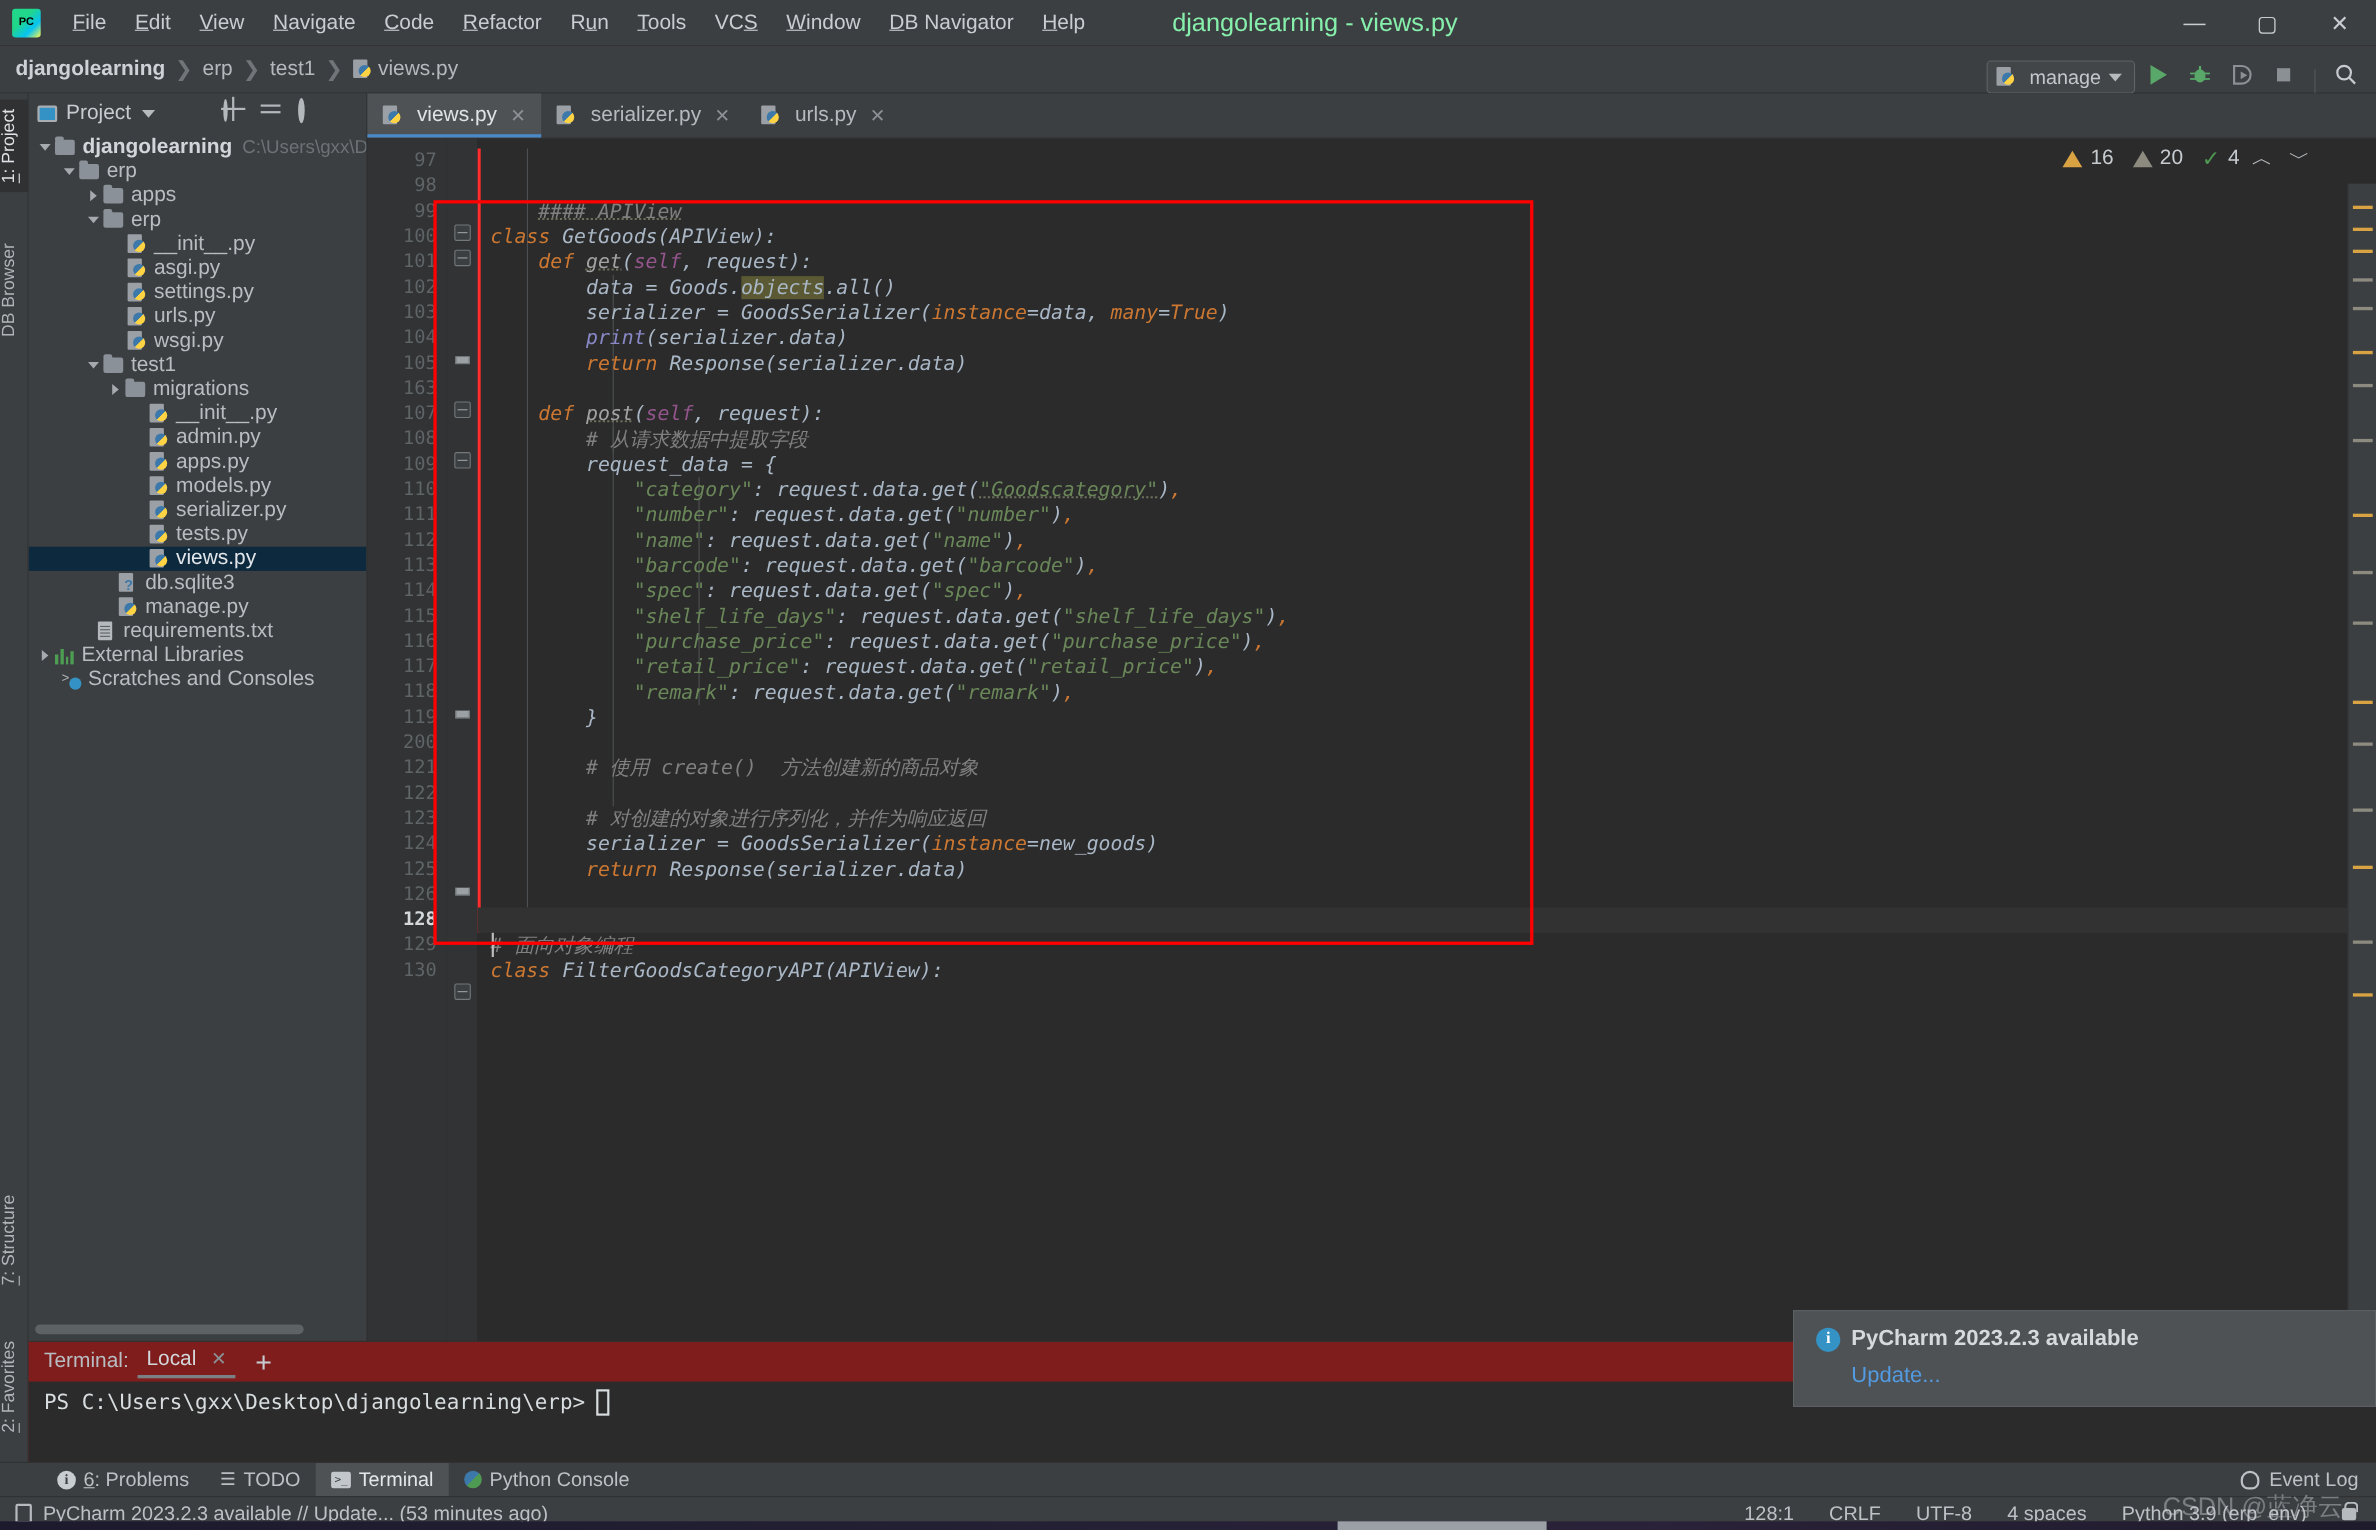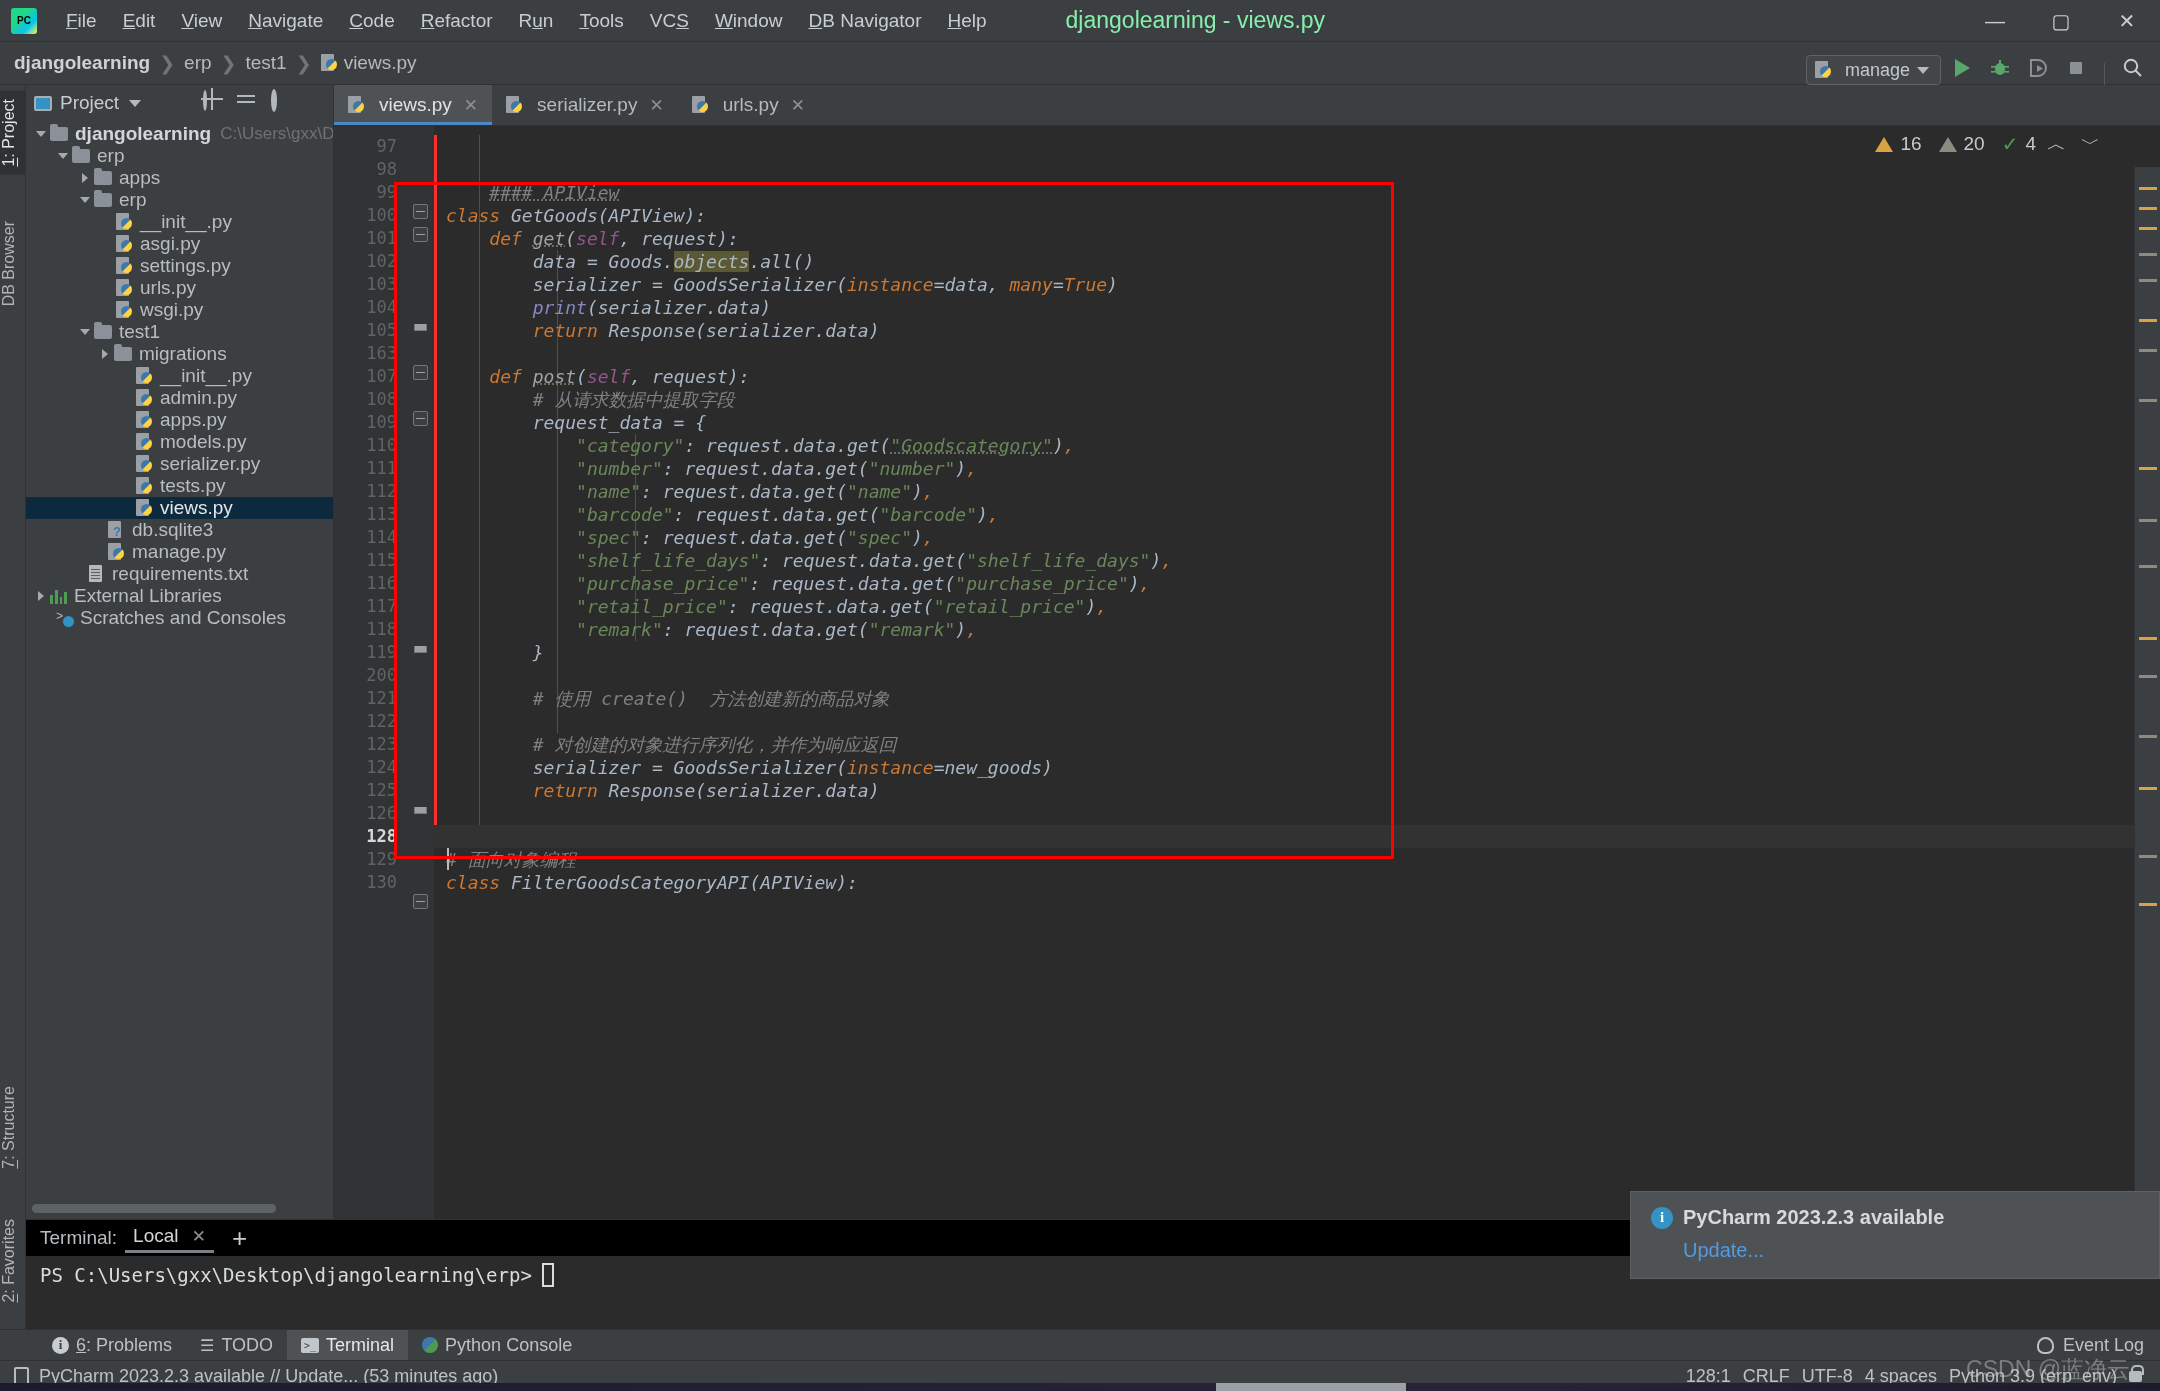--- a/index.html
+++ b/index.html
@@ -327,21 +327,21 @@
   
   .marker-bar {
     position: absolute; right: 0; top: 41px; bottom: 0; width: 26px;
     background: #3c3f41; border-left: 1px solid #2f3133;
   }
   .mk { position: absolute; right: 3px; width: 18px; height: 3px; }
 
   
   .term-panel {
     position: absolute; left: 26px; right: 0; bottom: 62px; height: 110px;
-    background: #000000; border-top: 1px solid #2f3133;
+    background: #7f1d1d; border-top: 1px solid #2f3133;
   }
   .term-head {
     height: 36px; display: flex; align-items: center; padding-left: 14px;
     gap: 4px; font-size: 19px; color: #b8bdc1;
   }
   .term-tab {
     padding: 2px 12px 6px 12px; position: relative; color: #d3d7da;
   }
   .term-tab::after {
     content:''; position:absolute; left:4px; right:4px; bottom:0; height:3px;
@@ -418,21 +418,21 @@
     position: absolute; left: 0; right: 0; bottom: 0; height: 31px;
     background: #3c3f41; display: flex; align-items: center;
     border-top: 1px solid #2f3133;
   }
   .sb-left { display:flex; align-items:center; gap:10px; margin-left: 14px;
              font-size:18px; color:#bcc1c5; }
   .ico-doc {
     width:15px;height:18px;border:2px solid #b6bbbf;border-radius:2px;
   }
   .sb-right {
-    position:absolute; right: 18px; display:flex; align-items:center; gap:12px;
+    position:absolute; right: 18px; display:flex; align-items:center; gap:32px;
     font-size:18px; color:#bcc1c5;
   }
   .ico-lock {
     width:13px;height:11px;background:#b6bbbf;border-radius:2px;position:relative;
   }
   .ico-lock::before{
     content:'';position:absolute;left:2px;top:-6px;width:9px;height:8px;
     border:2px solid #b6bbbf;border-bottom:none;border-radius:5px 5px 0 0;
   }
   .watermark {

